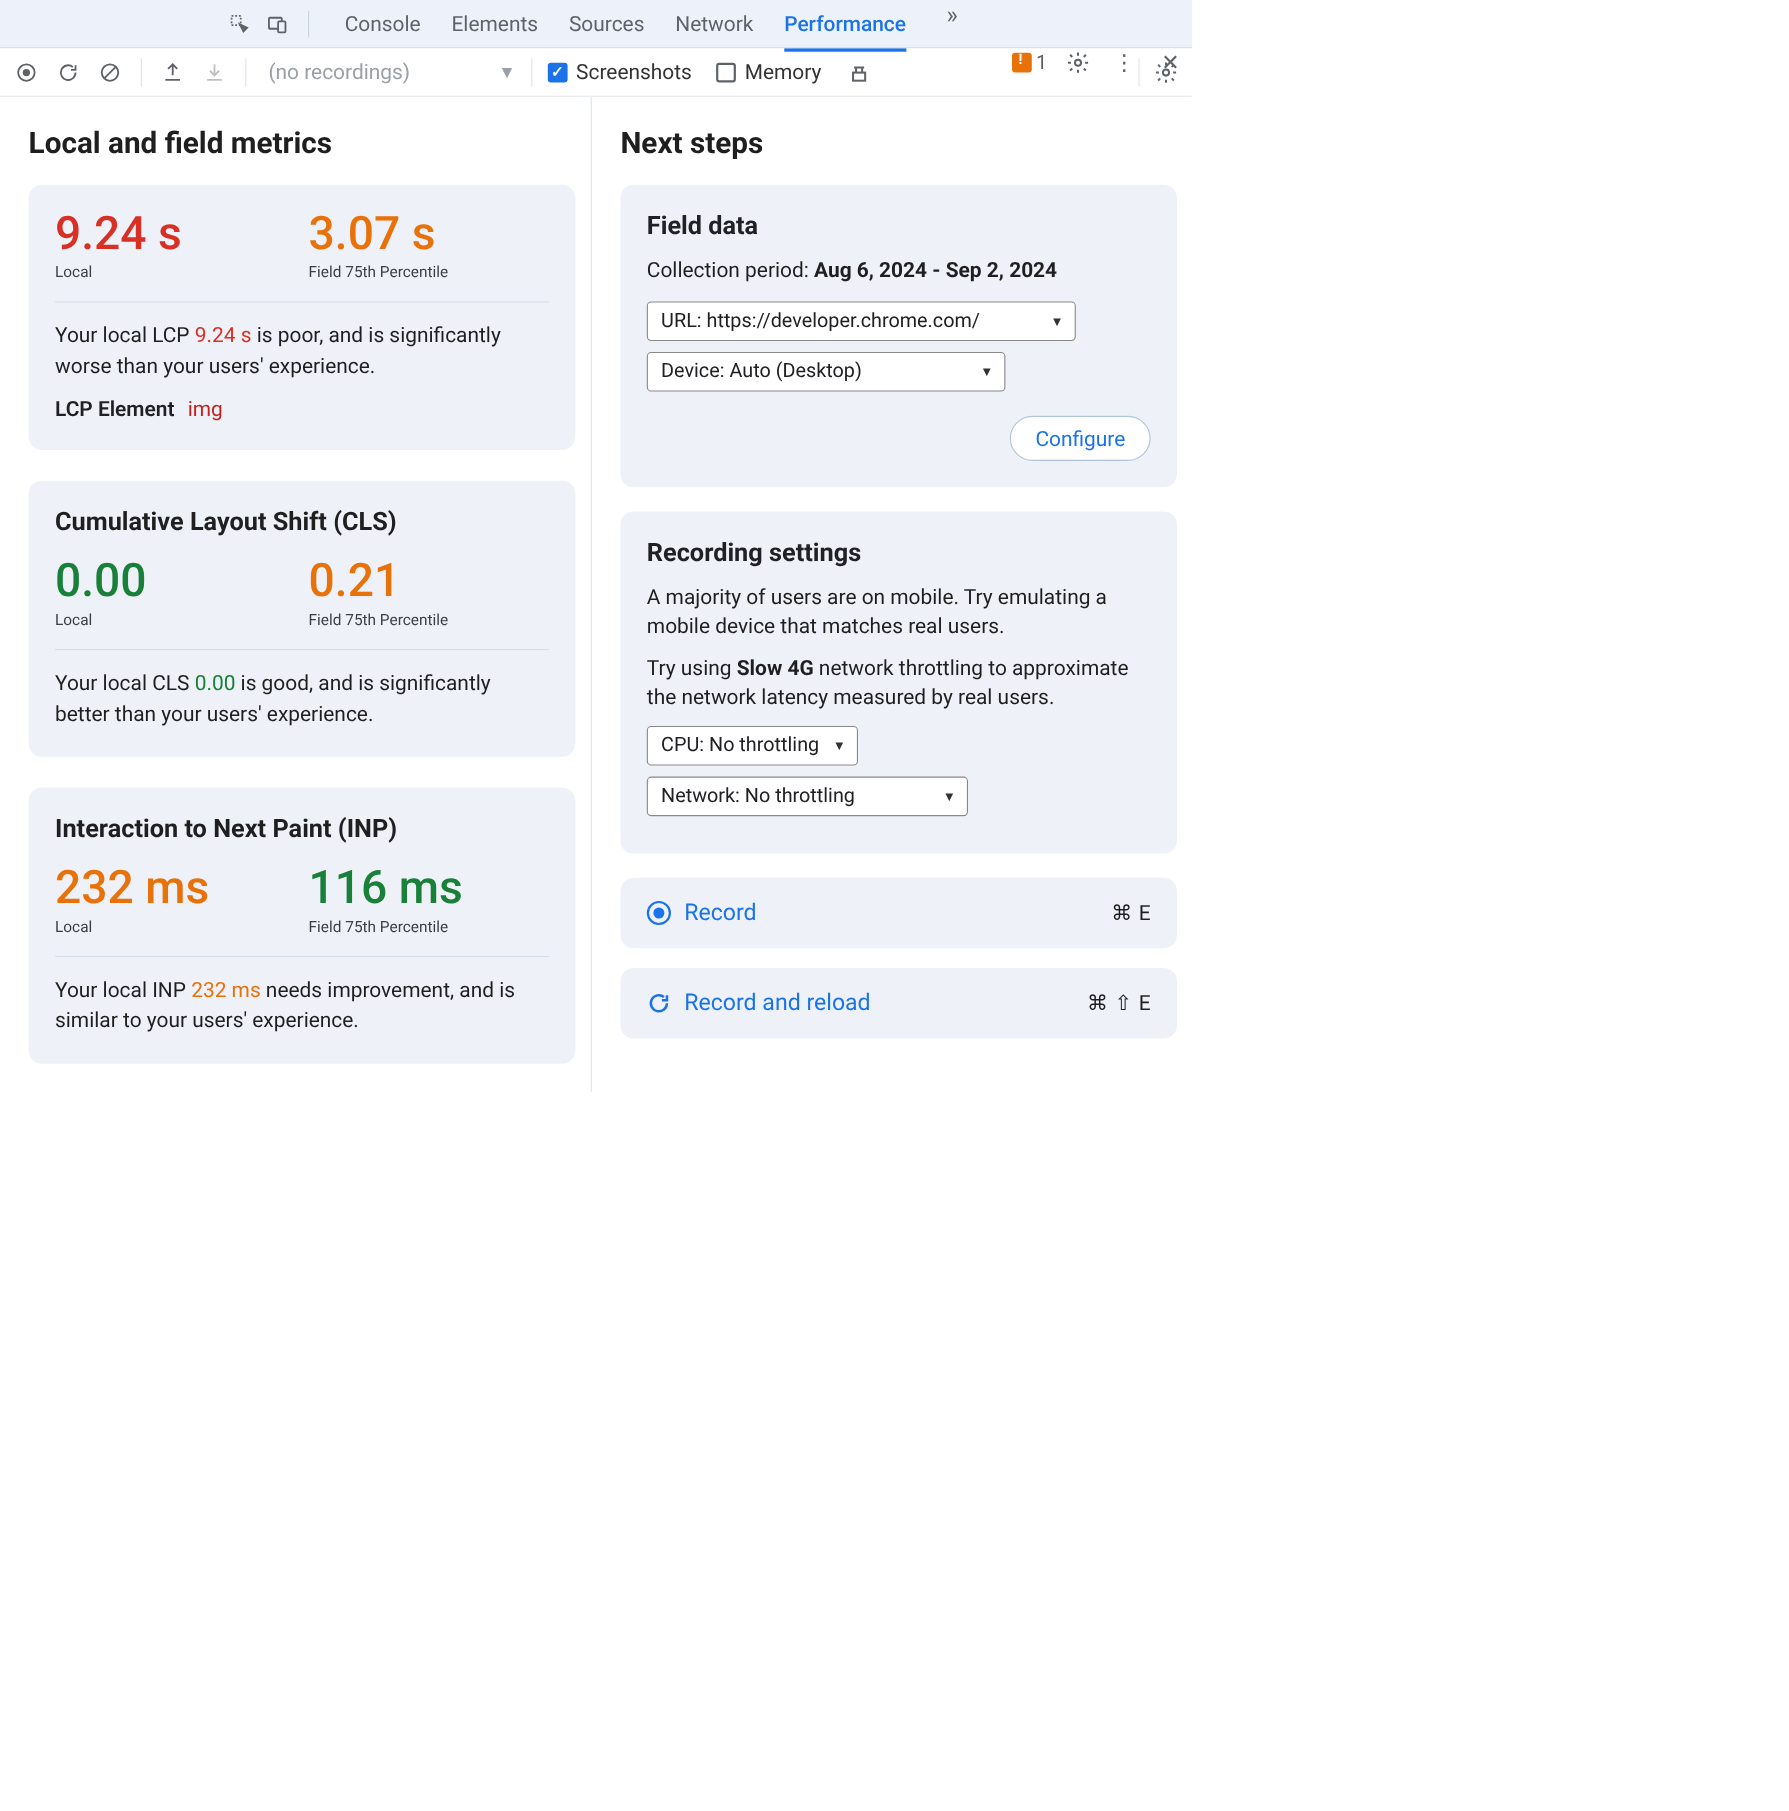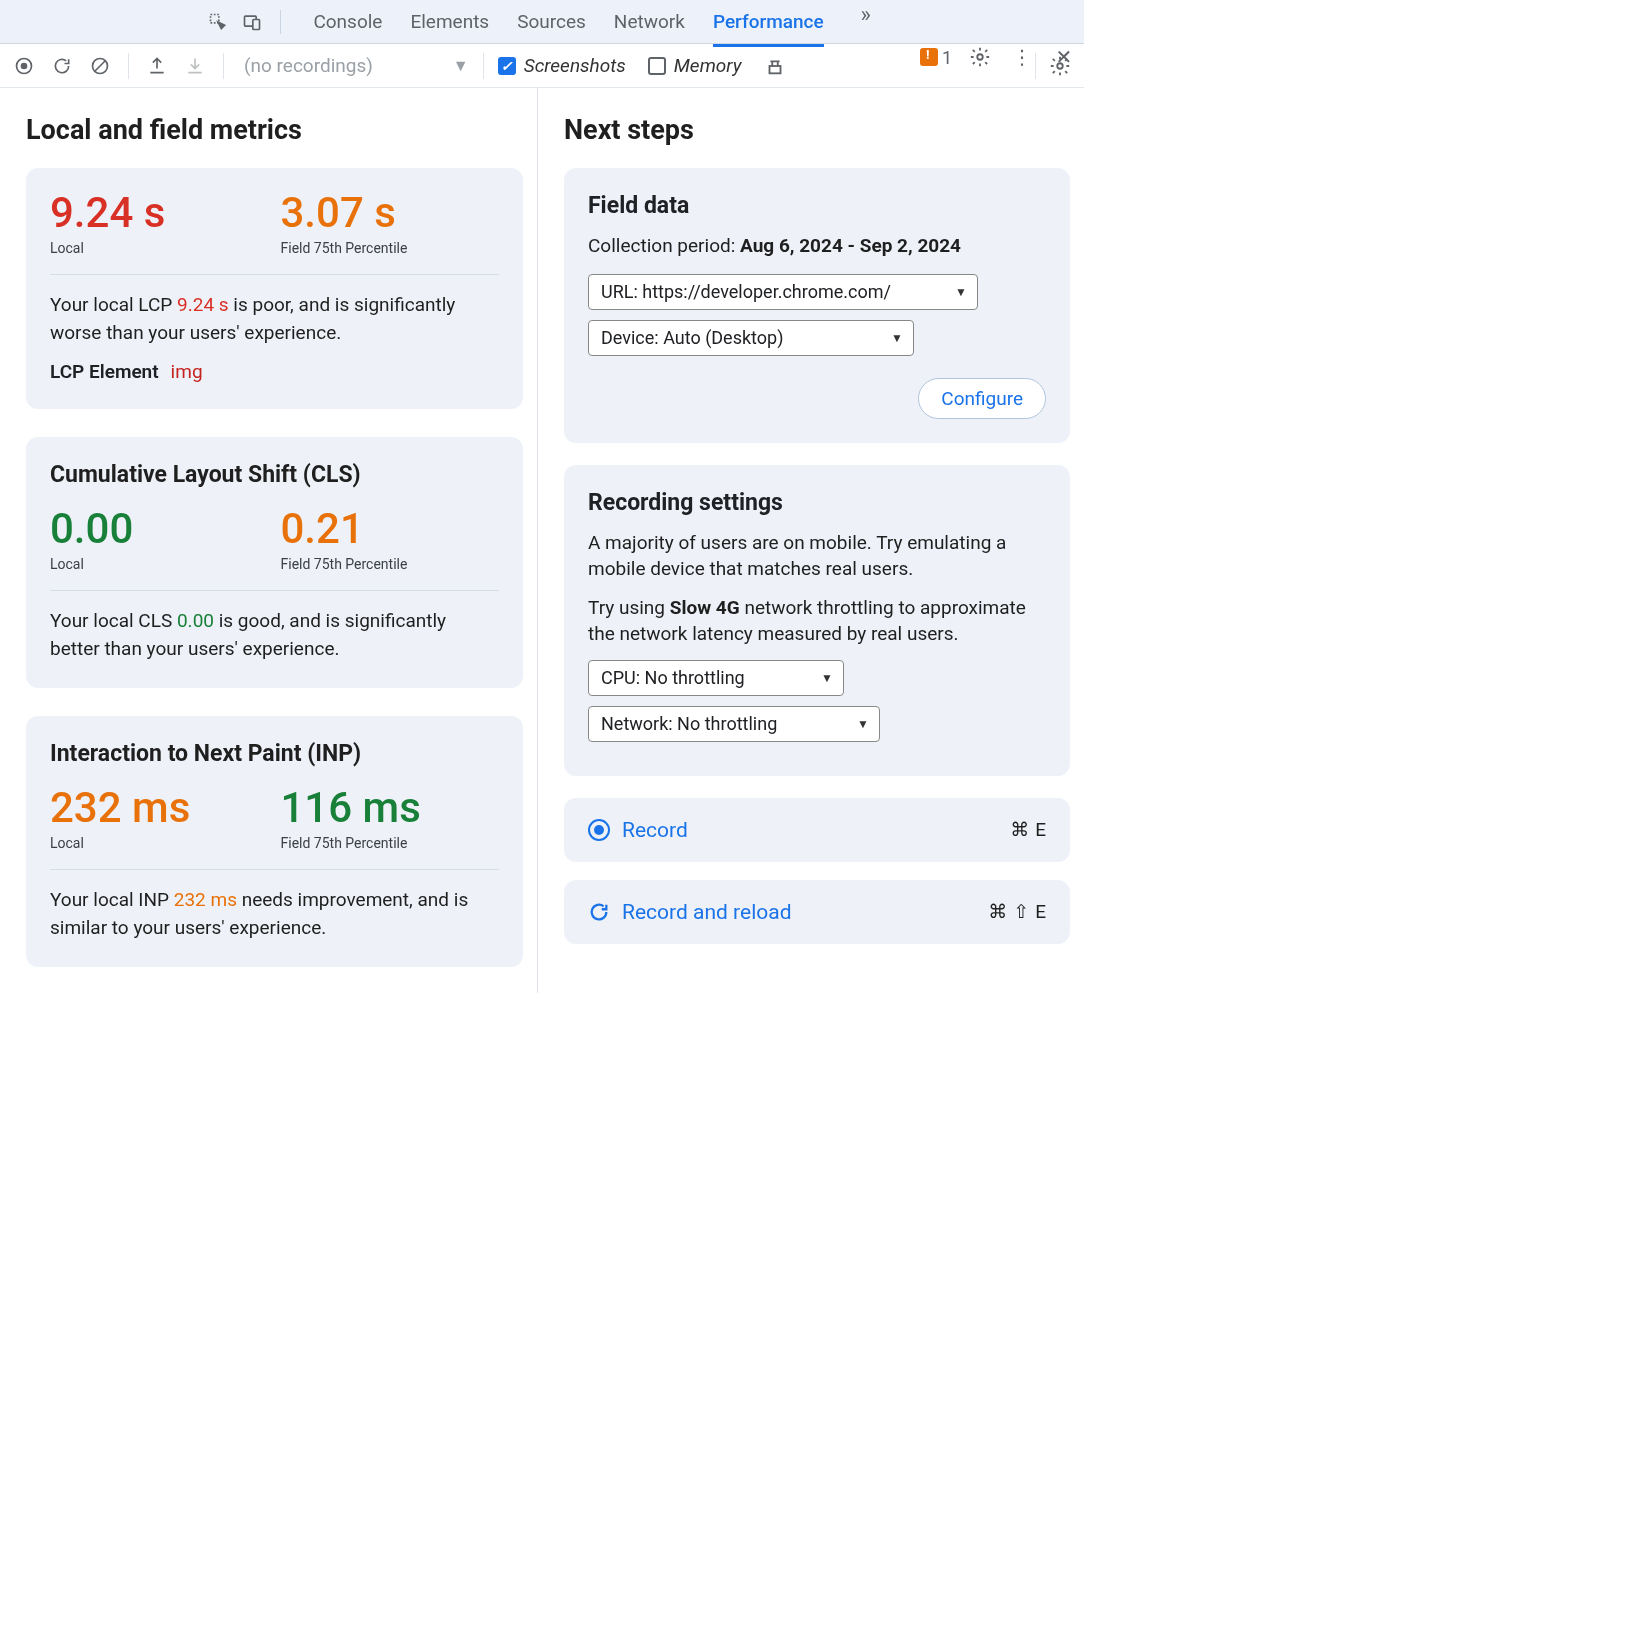--- a/index.html
+++ b/index.html
@@ -17,21 +17,21 @@
   .tabbar-right { margin-left: auto; display: flex; align-items: center; gap: 14px; }
   .warn-badge { display: flex; align-items: center; gap: 4px; color: #5f6368; font-size: 18px; }
   .warn-square { width: 18px; height: 18px; background:#e8710a; border-radius: 3px; position: relative; }
   .warn-square::before { content: "!"; color: #fff; font-weight: bold; font-size: 13px; position: absolute; left: 6px; top: -1px;}
   
   
   .toolbar { height: 44px; background: #fff; border-bottom: 1px solid #e3e8ee; display: flex; align-items: center; padding: 0 10px; gap: 10px; }
   .toolbar .tdivider { width: 1px; height: 26px; background: #dfe4ea; margin: 0 4px; }
   .toolbar .norec { color: #9aa0a6; font-size: 19px; flex: 0 0 auto; margin-left: 6px; }
   .toolbar .dropdown-caret { color: #9aa0a6; margin-left: 70px; }
-  .chk { display: flex; align-items: center; gap: 8px; font-size: 19px; color: #333; font-style: italic; }
+  .chk { display: flex; align-items: center; gap: 8px; font-size: 19px; color: #333; }
   .cbox { width: 18px; height: 18px; border: 2px solid #5f6368; border-radius: 3px; display: flex; align-items: center; justify-content: center; }
   .cbox.checked { background: #1a73e8; border-color: #1a73e8; }
   .cbox.checked::after { content: "✓"; color: #fff; font-size: 14px; font-weight: bold; }
   .toolbar .right { margin-left: auto; display: flex; align-items:center; gap: 6px; }
   
   
   .main { display: flex; }
   .col { padding: 26px 14px 26px 26px; }
   .col-left { width: 538px; border-right: 1px solid #dfe4ea; }
   .col-right { flex: 1; padding-left: 26px; }
@@ -57,21 +57,21 @@
   .right-card { background: #eef2f8; border-radius: 12px; padding: 24px; margin-bottom: 22px; }
   .right-card h3 { font-size: 23px; font-weight: 700; margin-bottom: 14px; }
   .right-card p { font-size: 19px; line-height: 1.4; color: #1f1f1f; margin-bottom: 12px; }
   .right-card .label-inline { font-size: 19px; color:#1f1f1f; margin-bottom: 14px;}
   .bold { font-weight: 700; }
   
   .select-box { background: #fff; border: 1px solid #888; border-radius: 4px; height: 36px; display: flex; align-items: center; justify-content: space-between; padding: 0 10px 0 12px; font-size: 18px; cursor: pointer; margin-bottom: 10px; }
   .select-box .arrow { font-size: 12px; color:#333; }
   .select-url { width: 390px; }
   .select-device { width: 326px; }
-  .select-cpu { width: 256px; }
+  .select-cpu { width: 192px; }
   .select-net { width: 292px; margin-top:4px;}
   
   .configure-btn { display: inline-block; background: #fff; border: 1px solid #b0c4de; color: #1a73e8; border-radius: 22px; padding: 8px 22px; font-size: 19px; cursor: pointer; float:right; }
   .clearfix::after { content: ""; display: block; clear: both; }
   
   .action-card { background: #eef2f8; border-radius: 12px; padding: 20px 24px; margin-bottom: 18px; display: flex; align-items: center; }
   .action-left { display: flex; align-items: center; gap: 12px; color: #1a73e8; font-size: 21px; }
   .action-icon { width: 22px; height: 22px; border: 2px solid #1a73e8; border-radius: 50%; display:flex; align-items:center; justify-content:center; }
   .action-icon.record::after { content: ""; width: 10px; height: 10px; background:#1a73e8; border-radius: 50%; }
   .shortcut { margin-left: auto; font-size: 19px; color: #1f1f1f; display: flex; gap: 6px; align-items:center; }

